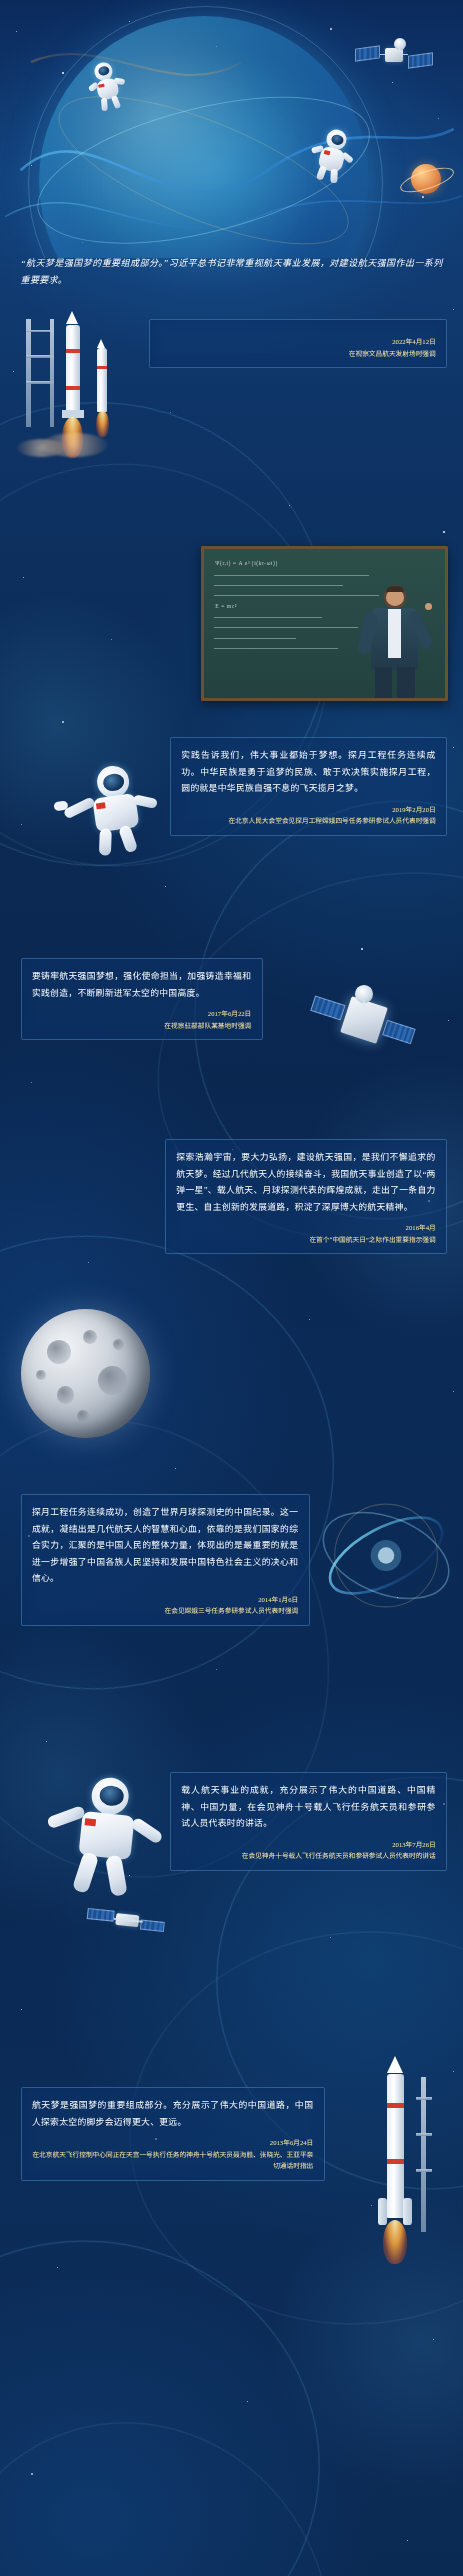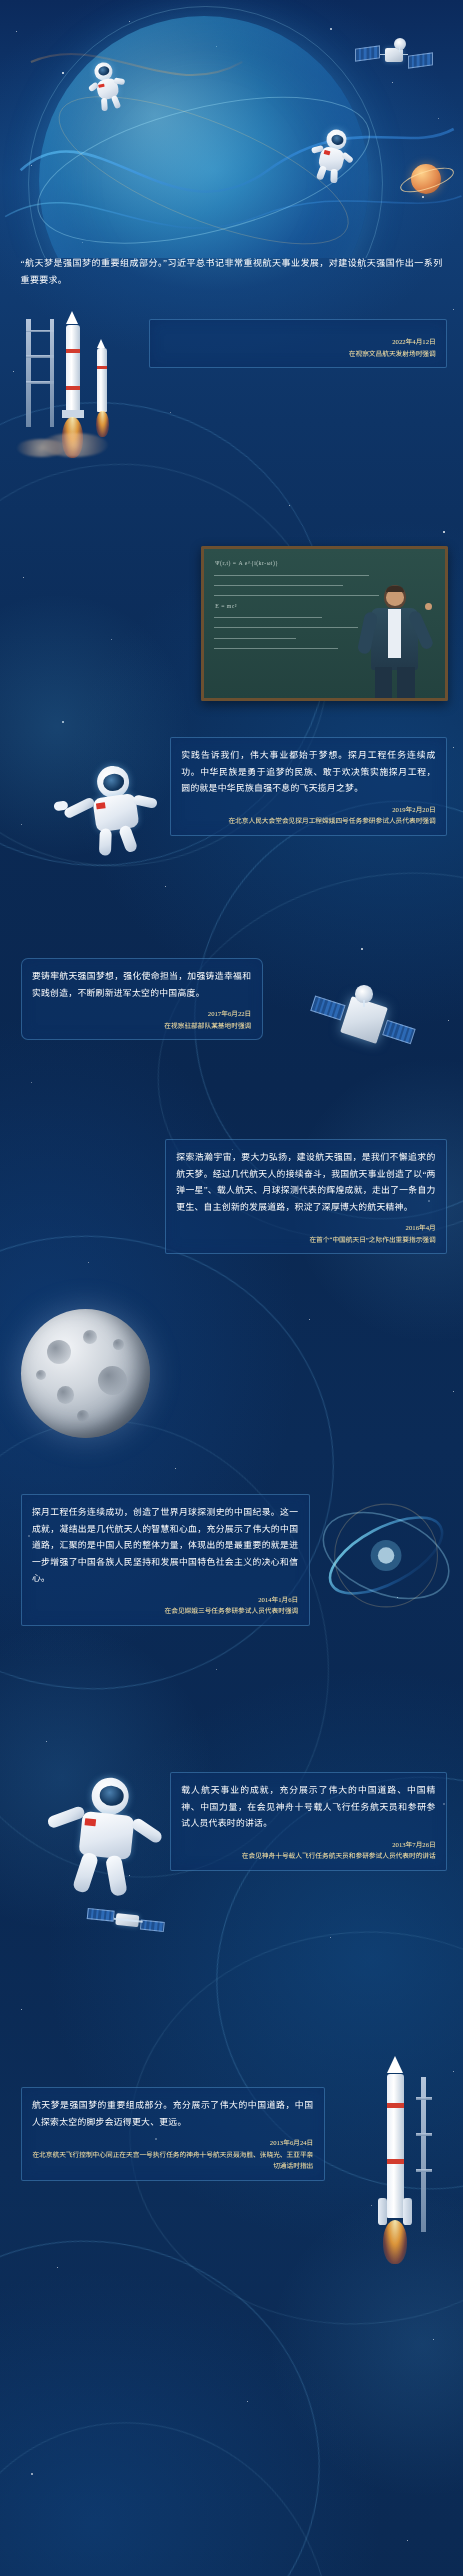--- a/index.html
+++ b/index.html
@@ -156,20 +156,21 @@
     border: none;
     box-shadow: none;
     padding: 0;
   }
 
   
   .lead {
     position: absolute;
     left: 20.6px; top: 255px;
     width: 422px;
+    font-style: italic;
   }
   .lead .qtext { font-size: 9px; line-height: 17px; }
 
   
   .launchpad {
     position: absolute;
     left: 10.3px; top: 309px;
     width: 129px; height: 144px;
   }
   .rocket-body {
@@ -504,21 +505,21 @@
     <div class="flag" style="left:56px; top:41px; width:9.3px; height:6.2px;"></div>
     <div style="position:absolute;left:14.4px;top:34px;width:13.4px;height:9.3px;border-radius:4.6px;background:#eef3f9;"></div>
   </div>
 
   <div class="quote" style="left:170px; top:737px; width:277px;">
     <div class="qtext">实践告诉我们，伟大事业都始于梦想。探月工程任务连续成功。中华民族是勇于追梦的民族、敢于欢决策实施探月工程，圆的就是中华民族自强不息的飞天揽月之梦。</div>
     <div class="qdate">2019年2月20日</div>
     <div class="qsource">在北京人民大会堂会见探月工程嫦娥四号任务参研参试人员代表时强调</div>
   </div>
 
-  <div class="quote" style="left:20.6px; top:958px; width:242px;border-radius:7px;">
+  <div class="quote" style="left:20.6px; top:958px; width:242px;">
     <div class="qtext">要铸牢航天强国梦想，强化使命担当，加强铸造幸福和实践创造，不断刷新进军太空的中国高度。</div>
     <div class="qdate">2017年6月22日</div>
     <div class="qsource">在视察驻部部队某基地时强调</div>
   </div>
 
   <div class="sat" style="left:309px; top:979px; width:108px; height:88px;">
     <div class="bus" style="left:36px; top:21.6px; width:38px; height:38px; transform:rotate(18deg); box-shadow:0 0 11.3px rgba(160,220,255,.5);"></div>
     <div class="panel" style="left:3.1px;  top:20.6px; width:32px; height:15.5px; transform:rotate(18deg);"></div>
     <div class="panel" style="left:75px;top:45px; width:30px; height:15.5px; transform:rotate(18deg);"></div>
     <div class="dish" style="left:46px; top:6.2px; width:17.5px; height:17.5px;"></div>
@@ -535,21 +536,21 @@
     <div class="crater" style="left:56px; top:101px; width:12.4px; height:12.4px;"></div>
   </div>
 
   <div class="quote" style="left:165px; top:1139px; width:282px;">
     <div class="qtext">探索浩瀚宇宙，要大力弘扬，建设航天强国，是我们不懈追求的航天梦。经过几代航天人的接续奋斗，我国航天事业创造了以“两弹一星”、载人航天、月球探测代表的辉煌成就，走出了一条自力更生、自主创新的发展道路，积淀了深厚博大的航天精神。</div>
     <div class="qdate">2016年4月</div>
     <div class="qsource">在首个“中国航天日”之际作出重要指示强调</div>
   </div>
 
   <div class="quote" style="left:20.6px; top:1494px; width:289px;">
-    <div class="qtext">探月工程任务连续成功，创造了世界月球探测史的中国纪录。这一成就，凝结出是几代航天人的智慧和心血，充分展示了伟大的中国道路，汇聚的是中国人民的整体力量，体现出的是最重要的就是进一步增强了中国各族人民坚持和发展中国特色社会主义的决心和信心。</div>
+    <div class="qtext">探月工程任务连续成功，创造了世界月球探测史的中国纪录。这一成就，凝结出是几代航天人的智慧和心血，依靠的是我们国家的综合实力，汇聚的是中国人民的整体力量，体现出的是最重要的就是进一步增强了中国各族人民坚持和发展中国特色社会主义的决心和信心。</div>
     <div class="qdate">2014年1月6日</div>
     <div class="qsource">在会见嫦娥三号任务参研参试人员代表时强调</div>
   </div>
 
   <div style="position:absolute;left:309px;top:1468px;width:149px;height:175px;">
     <svg width="149" height="175" viewBox="0 0 290 340">
       <defs>
         <linearGradient id="orb1" x1="0" y1="0" x2="1" y2="1">
           <stop offset="0%" stop-color="#8ef0ff" stop-opacity=".9"></stop>
           <stop offset="70%" stop-color="#2f86d8" stop-opacity=".35"></stop>

